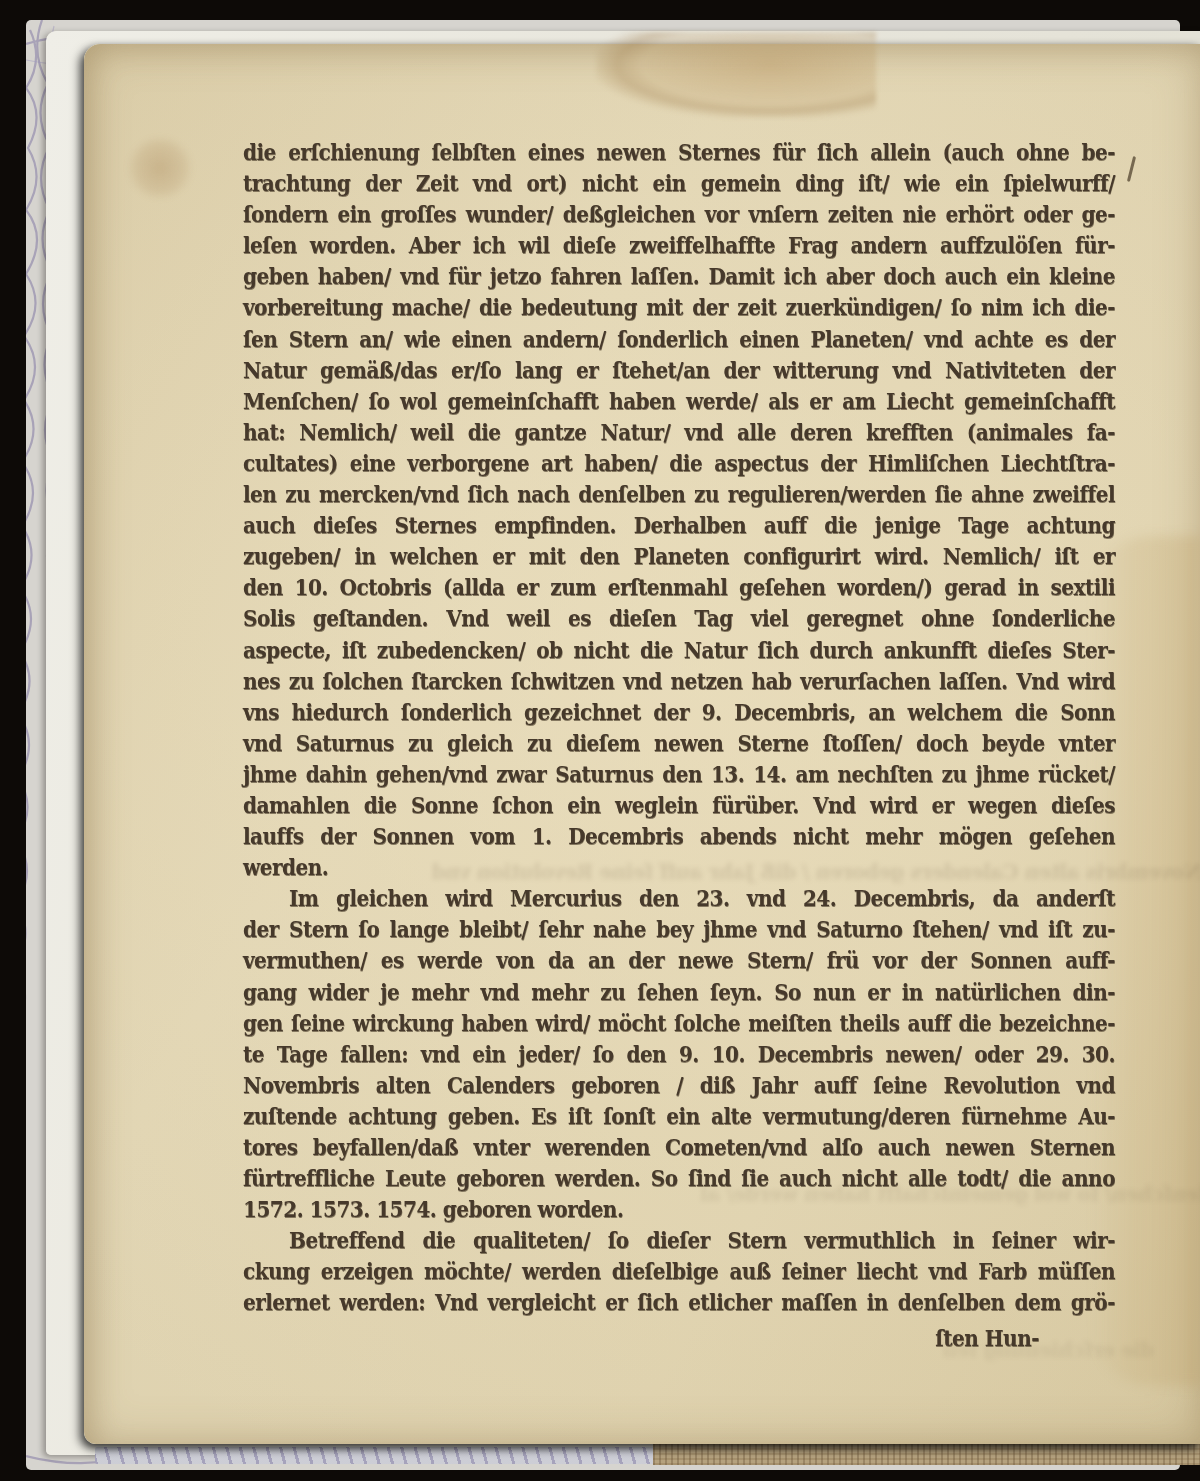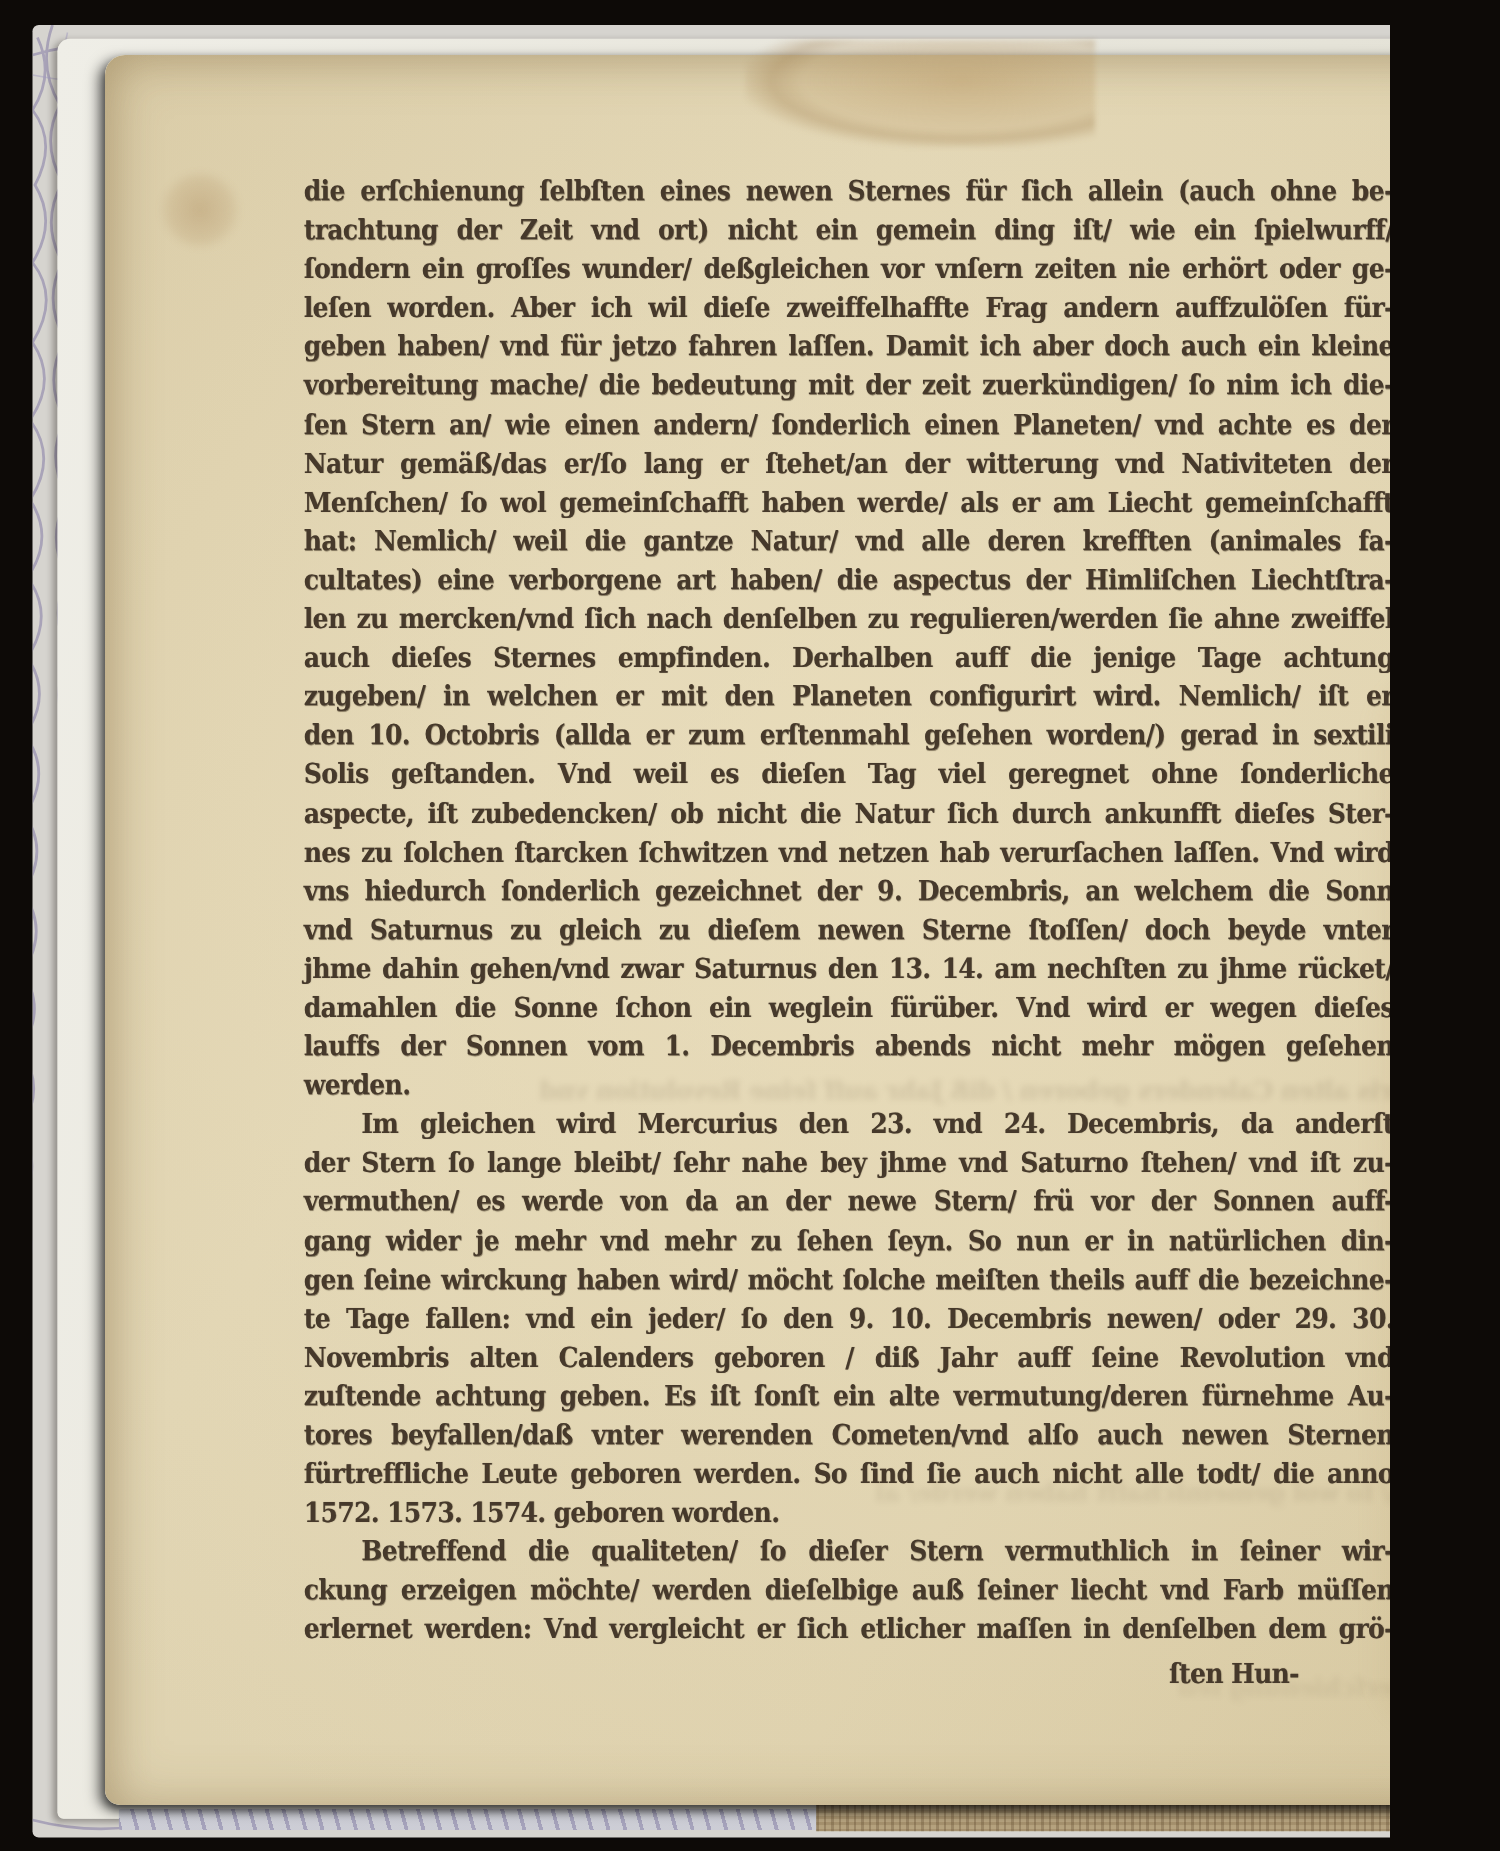--- a/index.html
+++ b/index.html
@@ -1,16 +1,16 @@
 <!DOCTYPE html>
 <html><head>
 <meta charset="utf-8">
 <style>
   html,body{margin:0;padding:0;background:#0d0a07;}
-  .scan{position:relative;width:1112px;height:1481px;overflow:hidden;
+  .scan{position:relative;width:1200px;height:1481px;overflow:hidden;
         background:#0d0a07;font-family:"DejaVu Serif",serif;}
   
   .marble{position:absolute;left:26px;top:20px;width:1154px;height:1450px;
           background:#d6d4cf;border-radius:5px;overflow:hidden;}
   .marble svg{position:absolute;left:0;top:0;}
   
   .flyleaf{position:absolute;left:46px;top:31px;width:1154px;height:1424px;
            background:linear-gradient(100deg,#efeee7 0%,#e8e6dc 45%,#e2e0d4 100%);
            border-radius:10px 0 0 5px;
            box-shadow:-3px 2px 6px rgba(20,15,8,.35);}

